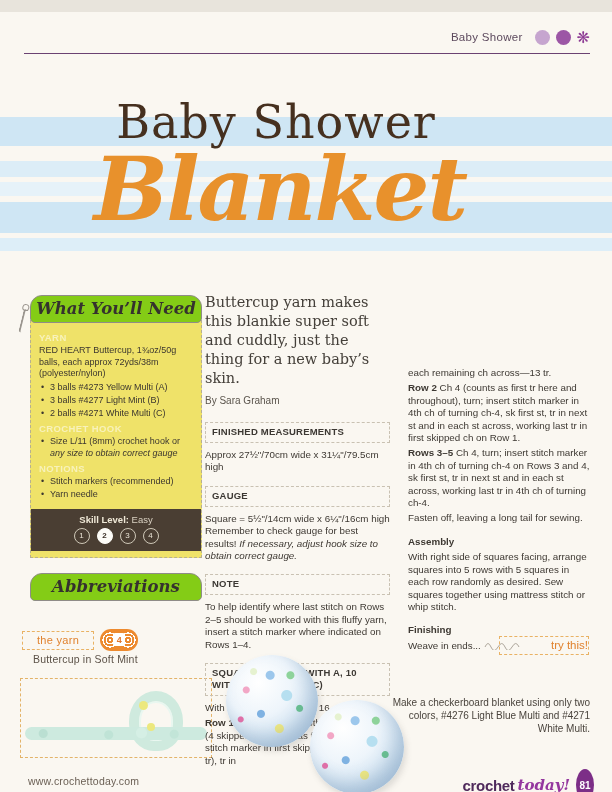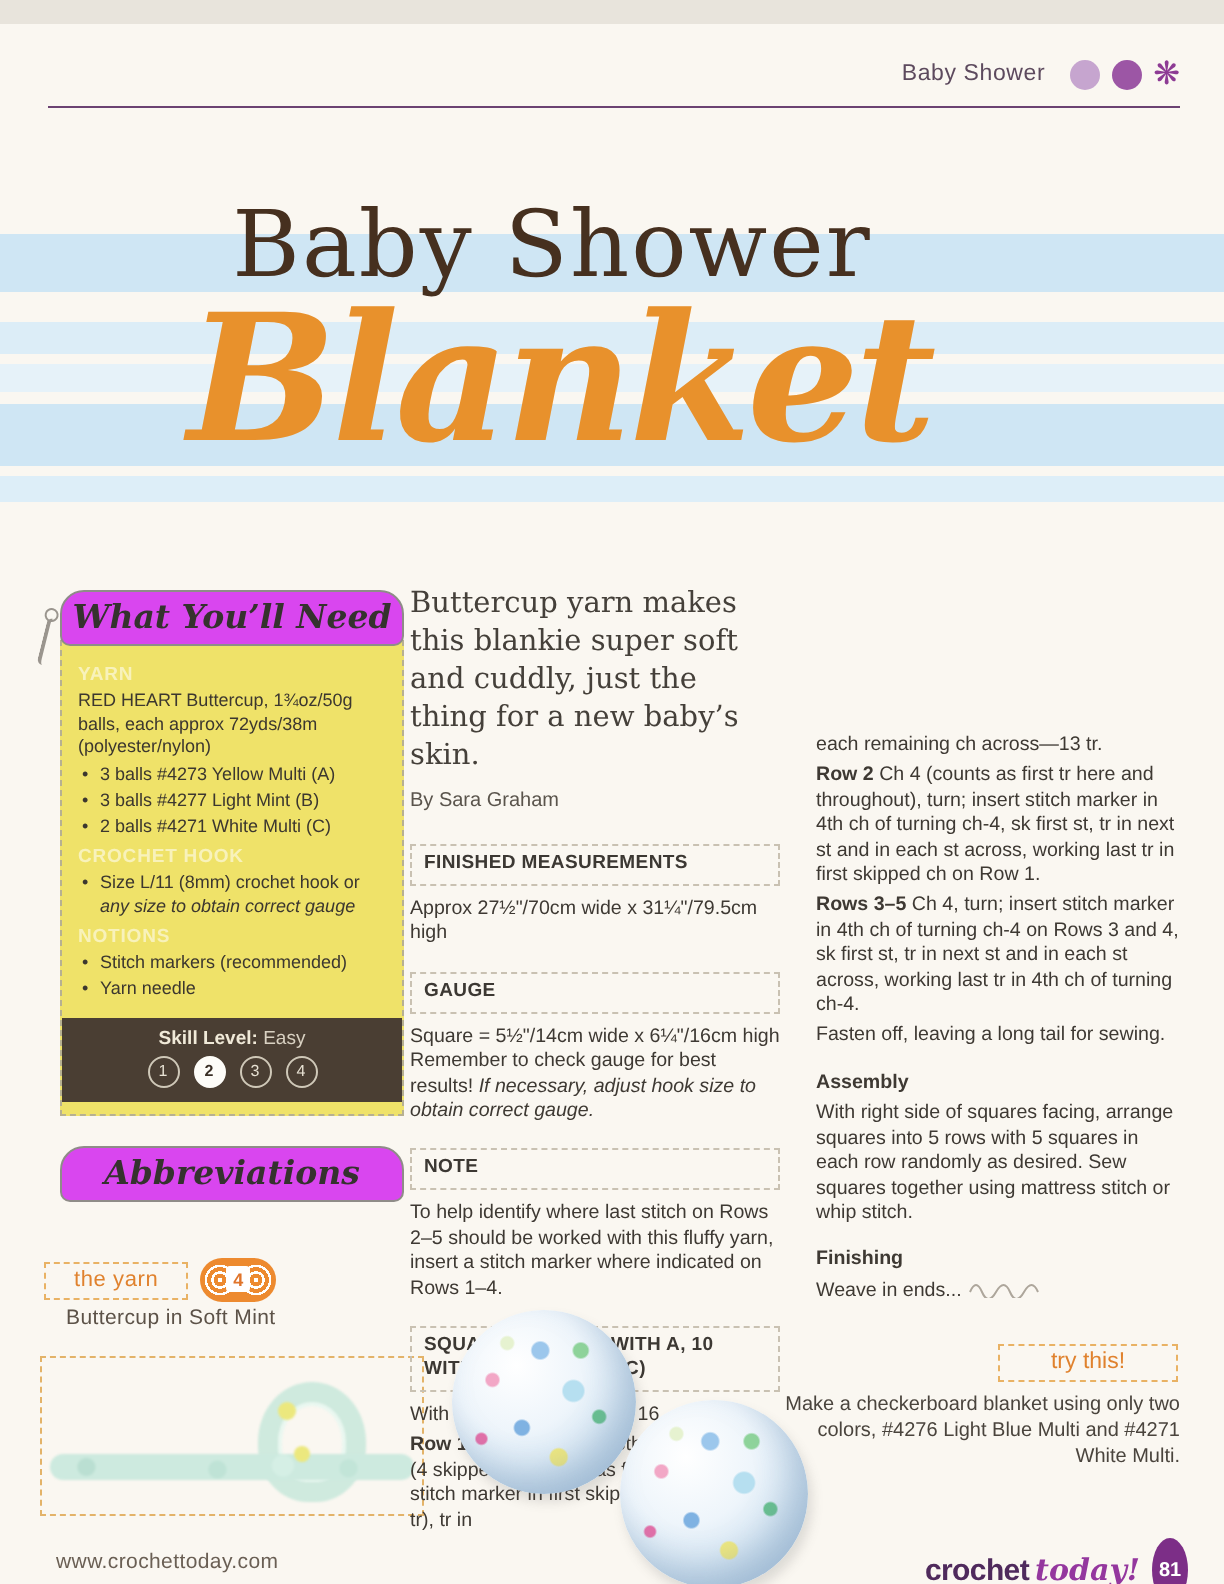--- a/index.html
+++ b/index.html
@@ -26,21 +26,21 @@
   .title1{position:relative;z-index:1;margin:0;text-align:center;transform:translateX(-30px);
           font-family:"DejaVu Serif","Liberation Serif",serif;font-weight:500;
           font-size:46px;line-height:50px;color:#46301f;letter-spacing:1px;}
   .title2{position:relative;z-index:1;margin:-6px 0 0 0;text-align:center;transform:translateX(-26px);
           font-family:"DejaVu Serif","Liberation Serif",serif;font-style:italic;font-weight:bold;
           font-size:88px;line-height:96px;color:#e8912c;letter-spacing:-2px;}
 
   
   .left-col{position:absolute;left:30px;top:283px;width:172px;}
   .card{position:relative;margin-bottom:15px;}
-  .card-head{position:relative;z-index:2;background:#d946ef;border:1px solid #8f8c88;
+  .card-head{position:relative;z-index:2;background:#84cc16;border:1px solid #8f8c88;
              border-radius:12px 12px 5px 5px;text-align:center;padding:3px 2px 4px;
              font-family:"DejaVu Serif","Liberation Serif",serif;font-style:italic;font-weight:bold;
              font-size:16.5px;color:#35322e;}
   .card-body{position:relative;margin-top:-3px;background:#efe269;border:1.6px dashed #b7b091;
              border-top:none;padding:8px 8px 6px;}
   .pin{position:absolute;left:-9px;top:14px;width:4px;height:24px;border-left:2px solid #9a958e;
        border-radius:3px;transform:rotate(14deg);}
   .pin::after{content:"";position:absolute;left:-4px;top:-5px;width:5px;height:5px;border:1.5px solid #9a958e;border-radius:50%;}
   .yhead{font-size:9.5px;font-weight:bold;letter-spacing:.4px;color:#f8f2bb;margin:4px 0 2px;}
   .ybody{font-size:9px;line-height:11.5px;color:#3c372f;}
@@ -114,22 +114,22 @@
       radial-gradient(circle at 48% 22%, #9cc7ec 0 4px, transparent 5px),
       radial-gradient(circle at 16% 70%, #e46fa8 0 2.5px, transparent 3.5px),
       radial-gradient(circle at 66% 44%, #b6dff0 0 5px, transparent 6px),
       radial-gradient(circle at 30% 18%, #e6f2d0 0 3px, transparent 4px),
       radial-gradient(circle at 35% 30%, #ffffff 0%, #eef5fb 38%, #cfe2f1 68%, #a7c6e0 100%);
     box-shadow:inset -8px -10px 16px rgba(110,140,175,.35), 2px 4px 6px rgba(90,90,90,.18);}
   .ball1{left:226px;top:643px;width:92px;height:92px;}
   .ball2{left:310px;top:688px;width:94px;height:94px;}
 
   
-  .try-tag{position:absolute;left:499px;top:660px;width:88px;border:1.5px dashed #e9b264;
-           color:#e0822e;font-size:11.5px;text-align:center;padding:2px 0 3px;}
+  .try-tag{position:absolute;left:499px;top:624px;width:88px;border:1.5px dashed #e9b264;
+           color:#e0822e;font-size:11.5px;text-align:right;padding:2px 0 3px;}
   .try-text{position:absolute;left:392px;top:684px;width:198px;text-align:right;
             font-size:10px;line-height:13px;color:#4a443d;}
 
   
   .footer-url{position:absolute;left:28px;top:763px;font-size:10.5px;color:#6a5f54;letter-spacing:.2px;}
   .footer-logo{position:absolute;right:18px;top:757px;display:flex;align-items:center;gap:3px;}
   .logo-crochet{font-size:15px;font-weight:bold;color:#4f2a5c;letter-spacing:-.3px;}
   .logo-today{font-family:"DejaVu Serif","Liberation Serif",serif;font-style:italic;font-weight:bold;
               font-size:15px;color:#94379e;}
   .page-num{width:18px;height:32px;border-radius:50%;background:#7c2e87;color:#fff;

